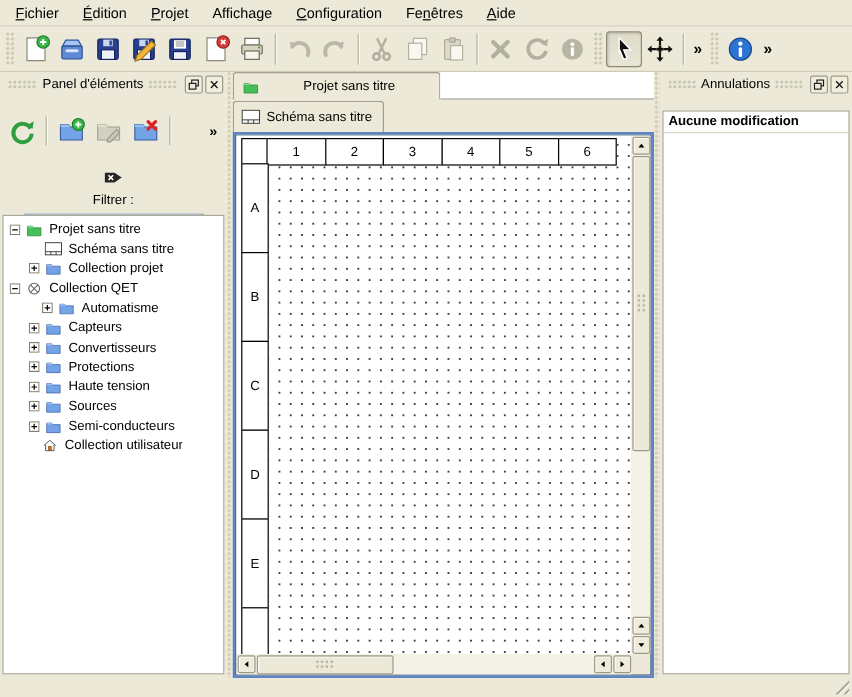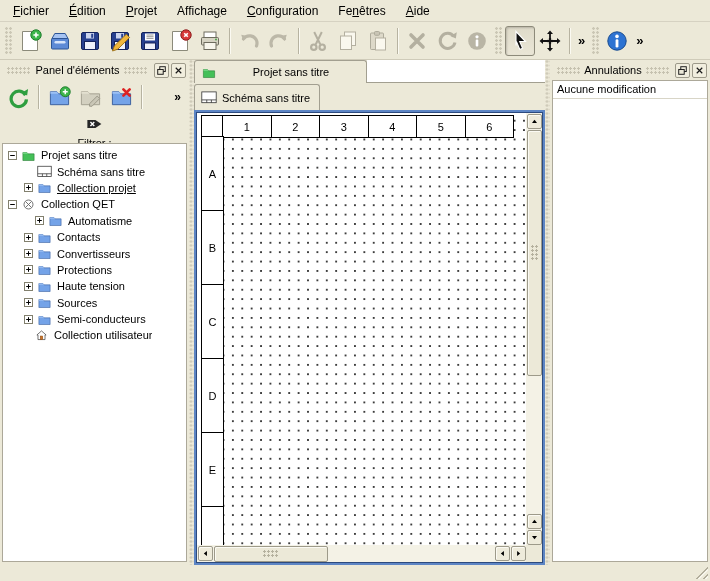--- a/index.html
+++ b/index.html
@@ -22,21 +22,21 @@
     background-image:radial-gradient(circle at 1.5px 1.5px,#cbc7b5 1.1px,transparent 1.5px);background-size:4px 4px;}
   .tb-chevron{font-size:13px;font-weight:bold;padding:0 4px;flex:0 0 auto;}
 
   
   .main{display:flex;height:505px;align-items:stretch;}
   .vsplit{width:5px;flex:0 0 auto;
     background-image:radial-gradient(circle at 1.5px 1.5px,#cfcbb9 1.1px,transparent 1.5px);
     background-size:4px 4px;background-position:center 40px;}
 
   
-  .dock{display:flex;flex-direction:column;}
+  .dock{display:flex;flex-direction:column;gap:12px;}
   .left-dock{width:189px;flex:0 0 auto;}
   .right-dock{width:160px;flex:0 0 auto;justify-content:flex-end;}
   .dock-title{height:19px;display:flex;align-items:center;padding:2px 3px 1px 3px;font-size:11px;}
   .title-dots{flex:1;height:7px;margin:0 4px;
     background-image:radial-gradient(circle at 1.5px 1.5px,#c6c2b0 1.1px,transparent 1.4px);background-size:4px 4px;}
   .dock-title-text{white-space:nowrap;}
   .dock-btn{width:15px;height:15px;margin-left:2px;padding:0;border:1px solid #9d9a8a;border-radius:2px;
     background:#f1eede;display:flex;align-items:center;justify-content:center;flex:0 0 auto;}
   .dock-btn svg{width:11px;height:11px;display:block;}
 
@@ -92,21 +92,21 @@
   .vtrack{flex:1;position:relative;}
   .vthumb{position:absolute;left:0.5px;right:0.5px;top:1px;height:246px;background:#ece9d8;border:1px solid #9d9a8a;border-radius:2px;box-shadow:inset 1px 1px 0 #fbfaf3;}
   .vthumb::after{content:"";position:absolute;left:3px;right:3px;top:50%;height:16px;margin-top:-8px;
     background-image:radial-gradient(circle at 1.5px 1.5px,#b5b19e 1px,transparent 1.3px);background-size:4px 4px;}
   .htrack{flex:1;position:relative;}
   .hthumb{position:absolute;top:0.5px;bottom:0.5px;left:1px;width:114px;background:#ece9d8;border:1px solid #9d9a8a;border-radius:2px;box-shadow:inset 1px 1px 0 #fbfaf3;}
   .hthumb::after{content:"";position:absolute;top:3px;bottom:3px;left:50%;width:16px;margin-left:-8px;
     background-image:radial-gradient(circle at 1.5px 1.5px,#b5b19e 1px,transparent 1.3px);background-size:4px 4px;}
 
   
-  .undo-list{flex:1;margin:1px 2px 3px 2px;border:1px solid #aca899;background:#fff;font-size:11px;overflow:hidden;}
+  .undo-list{flex:1;margin:1px 2px 3px 2px;border:1px solid #aca899;background:#fff;font-size:11px;overflow:hidden;font-weight:bold;}
   .undo-item{padding:2px 4px 3px 4px;border-bottom:1px solid #d8d5c7;}
 
   
   .statusbar{height:16px;position:relative;}
   .size-grip{position:absolute;right:2px;bottom:2px;width:13px;height:13px;
     clip-path:polygon(100% 0,100% 100%,0 100%);
     background:repeating-linear-gradient(135deg,#b2ae9c 0 1.5px,#f8f6ec 1.5px 3px,transparent 3px 4.8px);}
 </style>
 </head>
 <body>
@@ -388,21 +388,21 @@
             <span class="tree-expander"></span>
             <span class="tree-icon">
               <svg viewBox="0 0 20 16" preserveAspectRatio="xMidYMid meet">
                 <rect x="1" y="1" width="18" height="13.5" fill="#fff" stroke="#333"></rect>
                 <path d="M1 11h18" stroke="#333"></path>
                 <path d="M7.2 11v3.5M13 11v3.5" stroke="#333"></path>
               </svg>
             </span>
             <span class="tree-label">Schéma sans titre</span>
           </div>
-          <div class="tree-row" style="padding-left: 21px; text-decoration: underline;">
+          <div class="tree-row" style="padding-left: 21px;">
             <span class="tree-expander">
               <svg viewBox="0 0 9 9" preserveAspectRatio="xMidYMid meet">
                 <rect x="0.5" y="0.5" width="8" height="8" fill="#fff" stroke="#82806e"></rect>
                 <path d="M2.2 4.5h4.6M4.5 2.2v4.6" stroke="#000"></path>
               </svg>
             </span>
             <span class="tree-icon">
               <svg viewBox="0 0 24 22" preserveAspectRatio="xMidYMid meet">
                 <path d="M2.5 19.5V6h6.8l2 2.2H21.5v11.3z" fill="#74a3e8" stroke="#3a5f9e"></path>
                 <path d="M2.5 6h6.8l2 2.2H2.5z" fill="#9cc0f4"></path>
@@ -446,21 +446,21 @@
                 <rect x="0.5" y="0.5" width="8" height="8" fill="#fff" stroke="#82806e"></rect>
                 <path d="M2.2 4.5h4.6M4.5 2.2v4.6" stroke="#000"></path>
               </svg>
             </span>
             <span class="tree-icon">
               <svg viewBox="0 0 24 22" preserveAspectRatio="xMidYMid meet">
                 <path d="M2.5 19.5V6h6.8l2 2.2H21.5v11.3z" fill="#74a3e8" stroke="#3a5f9e"></path>
                 <path d="M2.5 6h6.8l2 2.2H2.5z" fill="#9cc0f4"></path>
               </svg>
             </span>
-            <span class="tree-label">Contacts</span>
+            <span class="tree-label">Capteurs</span>
           </div>
           <div class="tree-row" style="padding-left: 21px;">
             <span class="tree-expander">
               <svg viewBox="0 0 9 9" preserveAspectRatio="xMidYMid meet">
                 <rect x="0.5" y="0.5" width="8" height="8" fill="#fff" stroke="#82806e"></rect>
                 <path d="M2.2 4.5h4.6M4.5 2.2v4.6" stroke="#000"></path>
               </svg>
             </span>
             <span class="tree-icon">
               <svg viewBox="0 0 24 22" preserveAspectRatio="xMidYMid meet">

